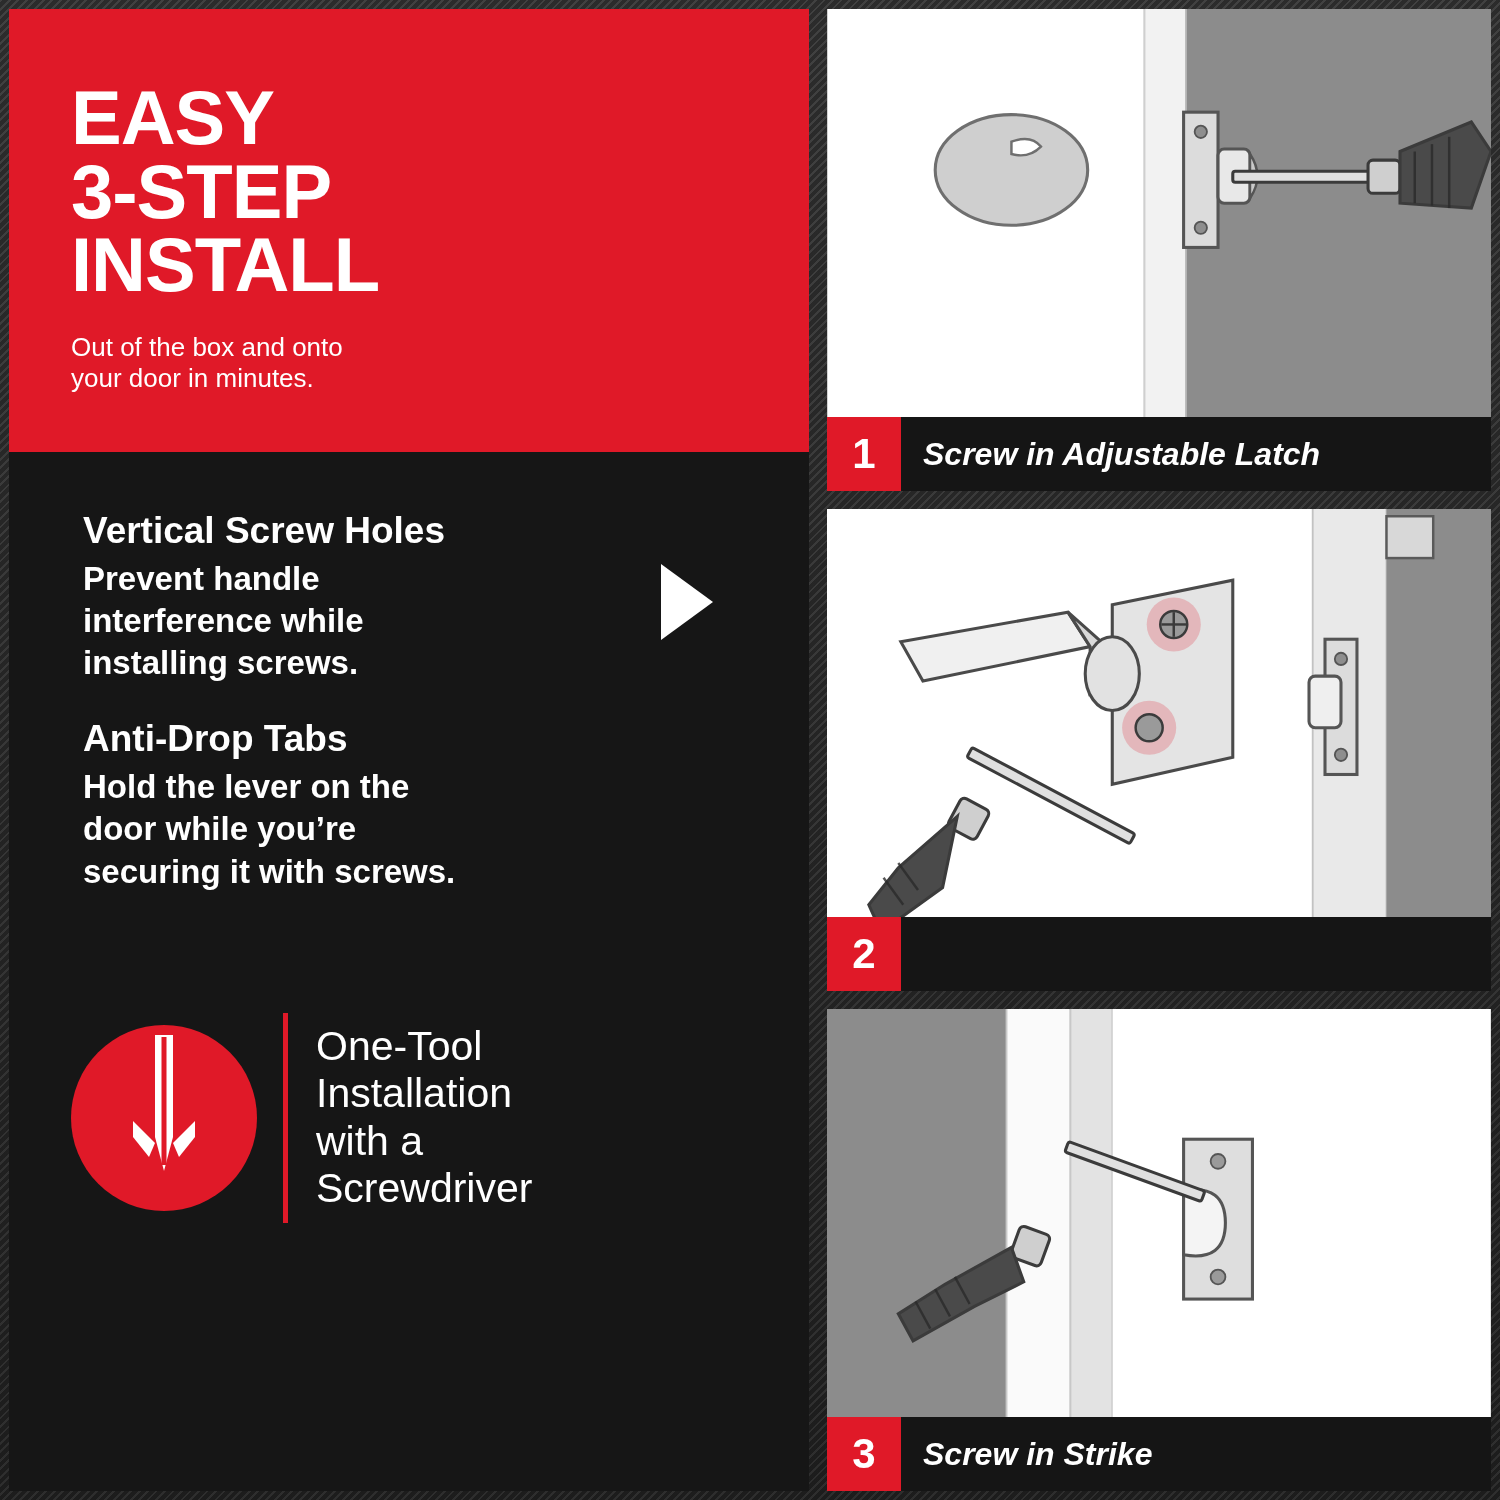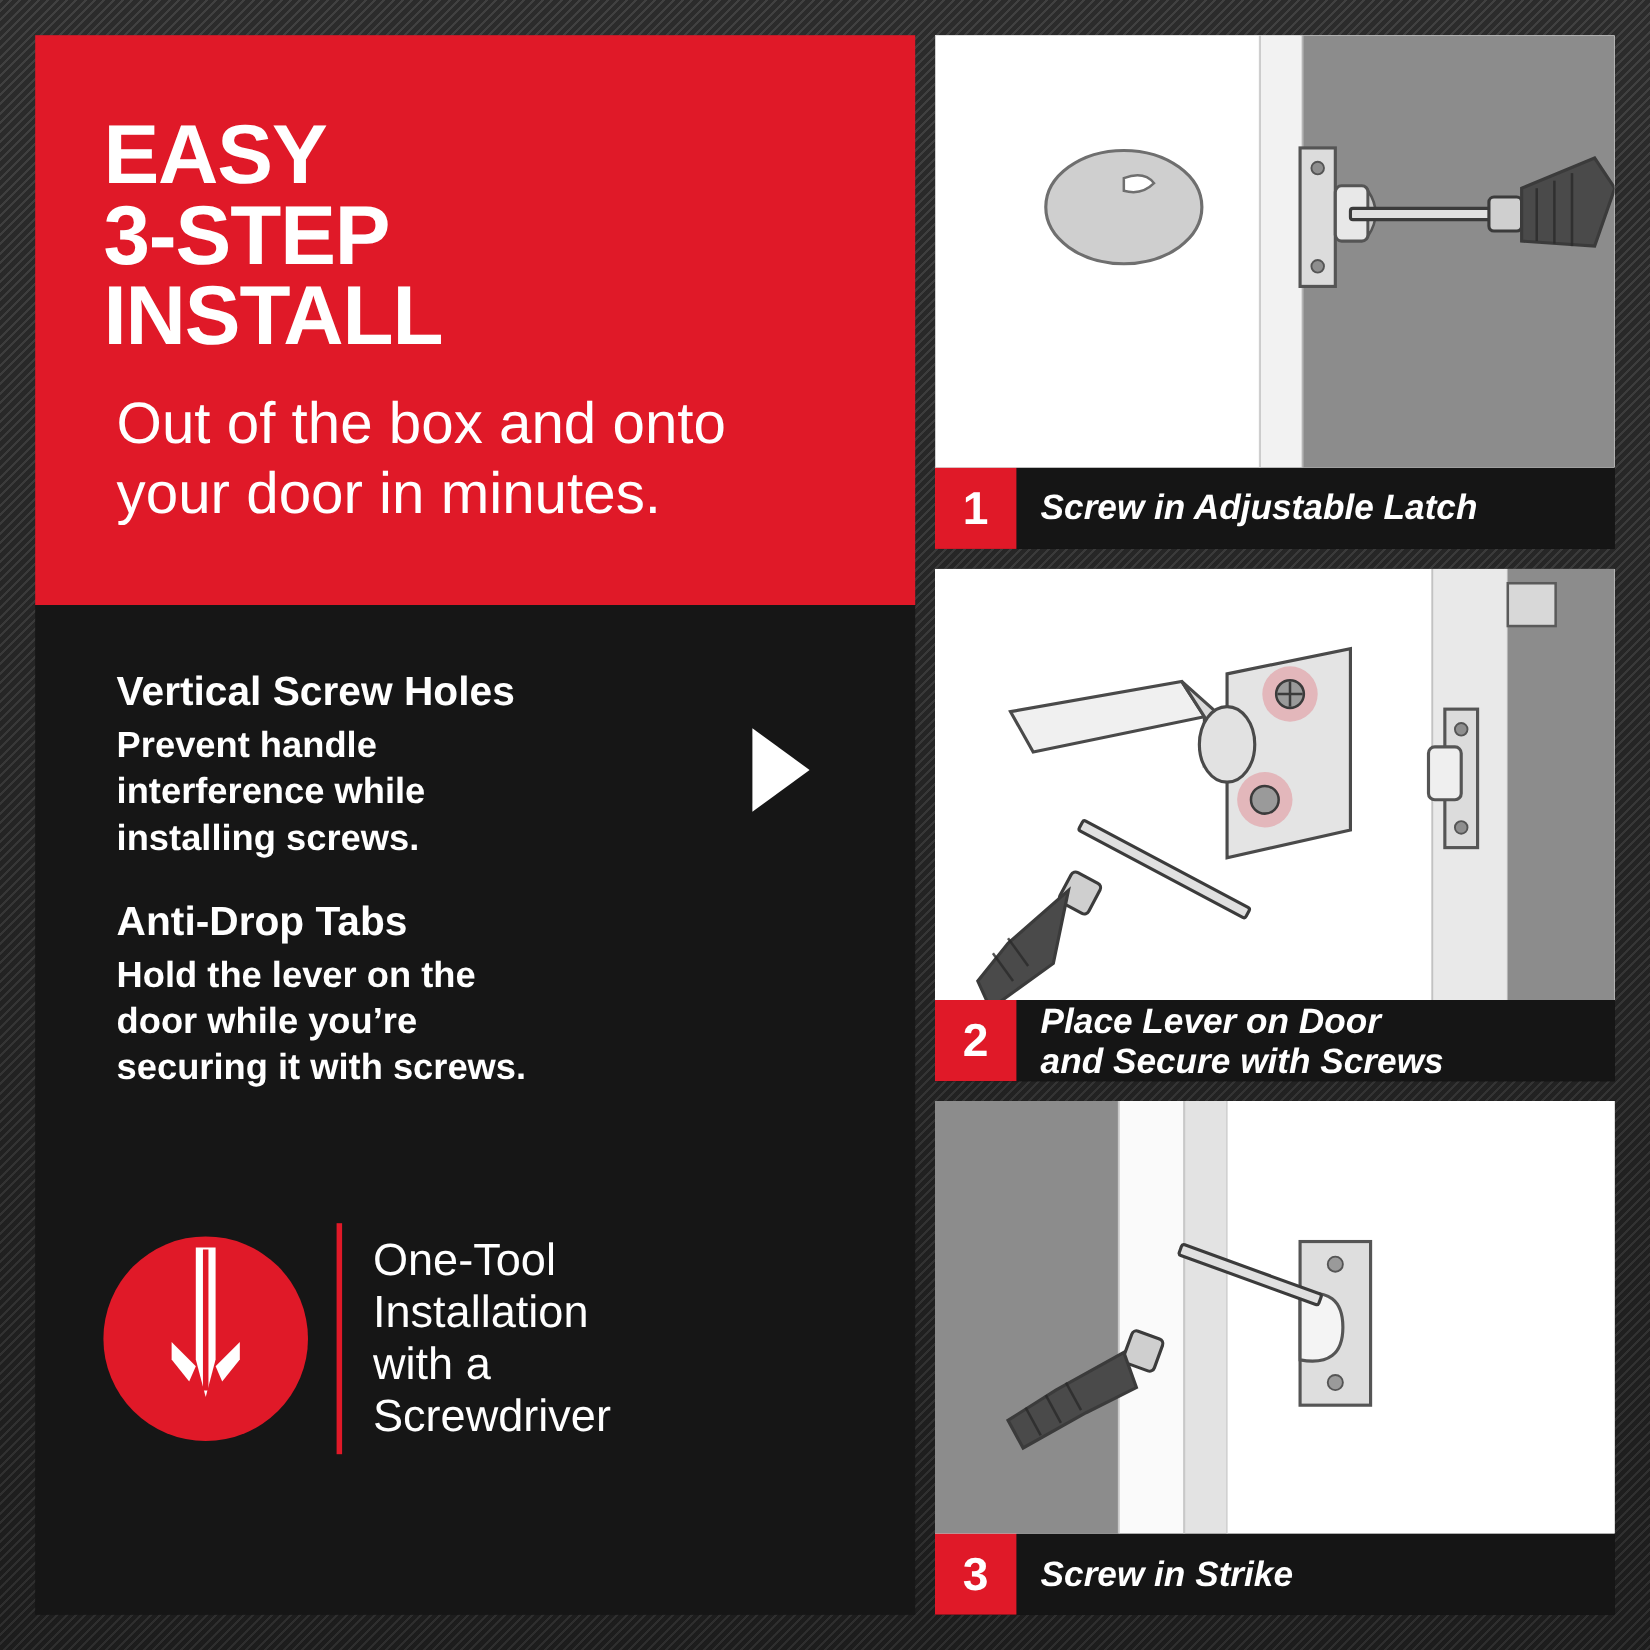--- a/index.html
+++ b/index.html
@@ -17,21 +17,21 @@
   
   .page {
     position: relative;
     width: 1500px;
     height: 1500px;
     background-color: #343434;
     background-image:
       repeating-linear-gradient(135deg, rgba(255,255,255,0.035) 0px, rgba(255,255,255,0.035) 2px, rgba(0,0,0,0.25) 2px, rgba(0,0,0,0.25) 6px),
       linear-gradient(180deg, #3a3a3a 0%, #262626 100%);
     box-sizing: border-box;
-    padding: 32px;
+    padding: 9px;
     display: flex;
     gap: 18px;
   }
 
   
   .left-col {
     width: 800px;
     display: flex;
     flex-direction: column;
   }
@@ -45,23 +45,23 @@
     font-weight: bold;
     font-size: 76px;
     line-height: 0.97;
     letter-spacing: -1px;
     margin: 0 0 30px 0;
     white-space: pre-line;
     font-stretch: condensed;
   }
   .hero-sub {
     color: #ffffff;
-    font-size: 53px;
+    font-size: 26px;
     line-height: 1.18;
-    margin: 12px;
+    margin: 0;
     white-space: pre-line;
     font-weight: 300;
   }
 
   .features {
     background: #161616;
     flex: 1;
     padding: 58px 62px 40px 62px;
     box-sizing: border-box;
     position: relative;
@@ -315,22 +315,20 @@
             <path d="M106 284 L58 326 L34 356 L44 378 L94 342 Z" fill="#4a4a4a"></path>
           </g>
           <g stroke="#2a2a2a" stroke-width="2" opacity="0.8">
             <line x1="58" y1="322" x2="74" y2="344"></line>
             <line x1="46" y1="334" x2="62" y2="356"></line>
           </g>
         </svg>
       </div>
       <div class="step-caption">
         <div class="step-num">2</div>
-        <div class="step-label">Place Lever on Door
-and Secure with Screws</div>
       </div>
     </div>
 
     <div class="step-card">
       <div class="step-image">
         <svg viewBox="0 0 540 400" width="100%" height="100%" preserveAspectRatio="xMidYMid slice">
           <rect x="0" y="0" width="540" height="400" fill="#ffffff"></rect>
 
           <rect x="0" y="0" width="146" height="400" fill="#8c8c8c"></rect>
 

